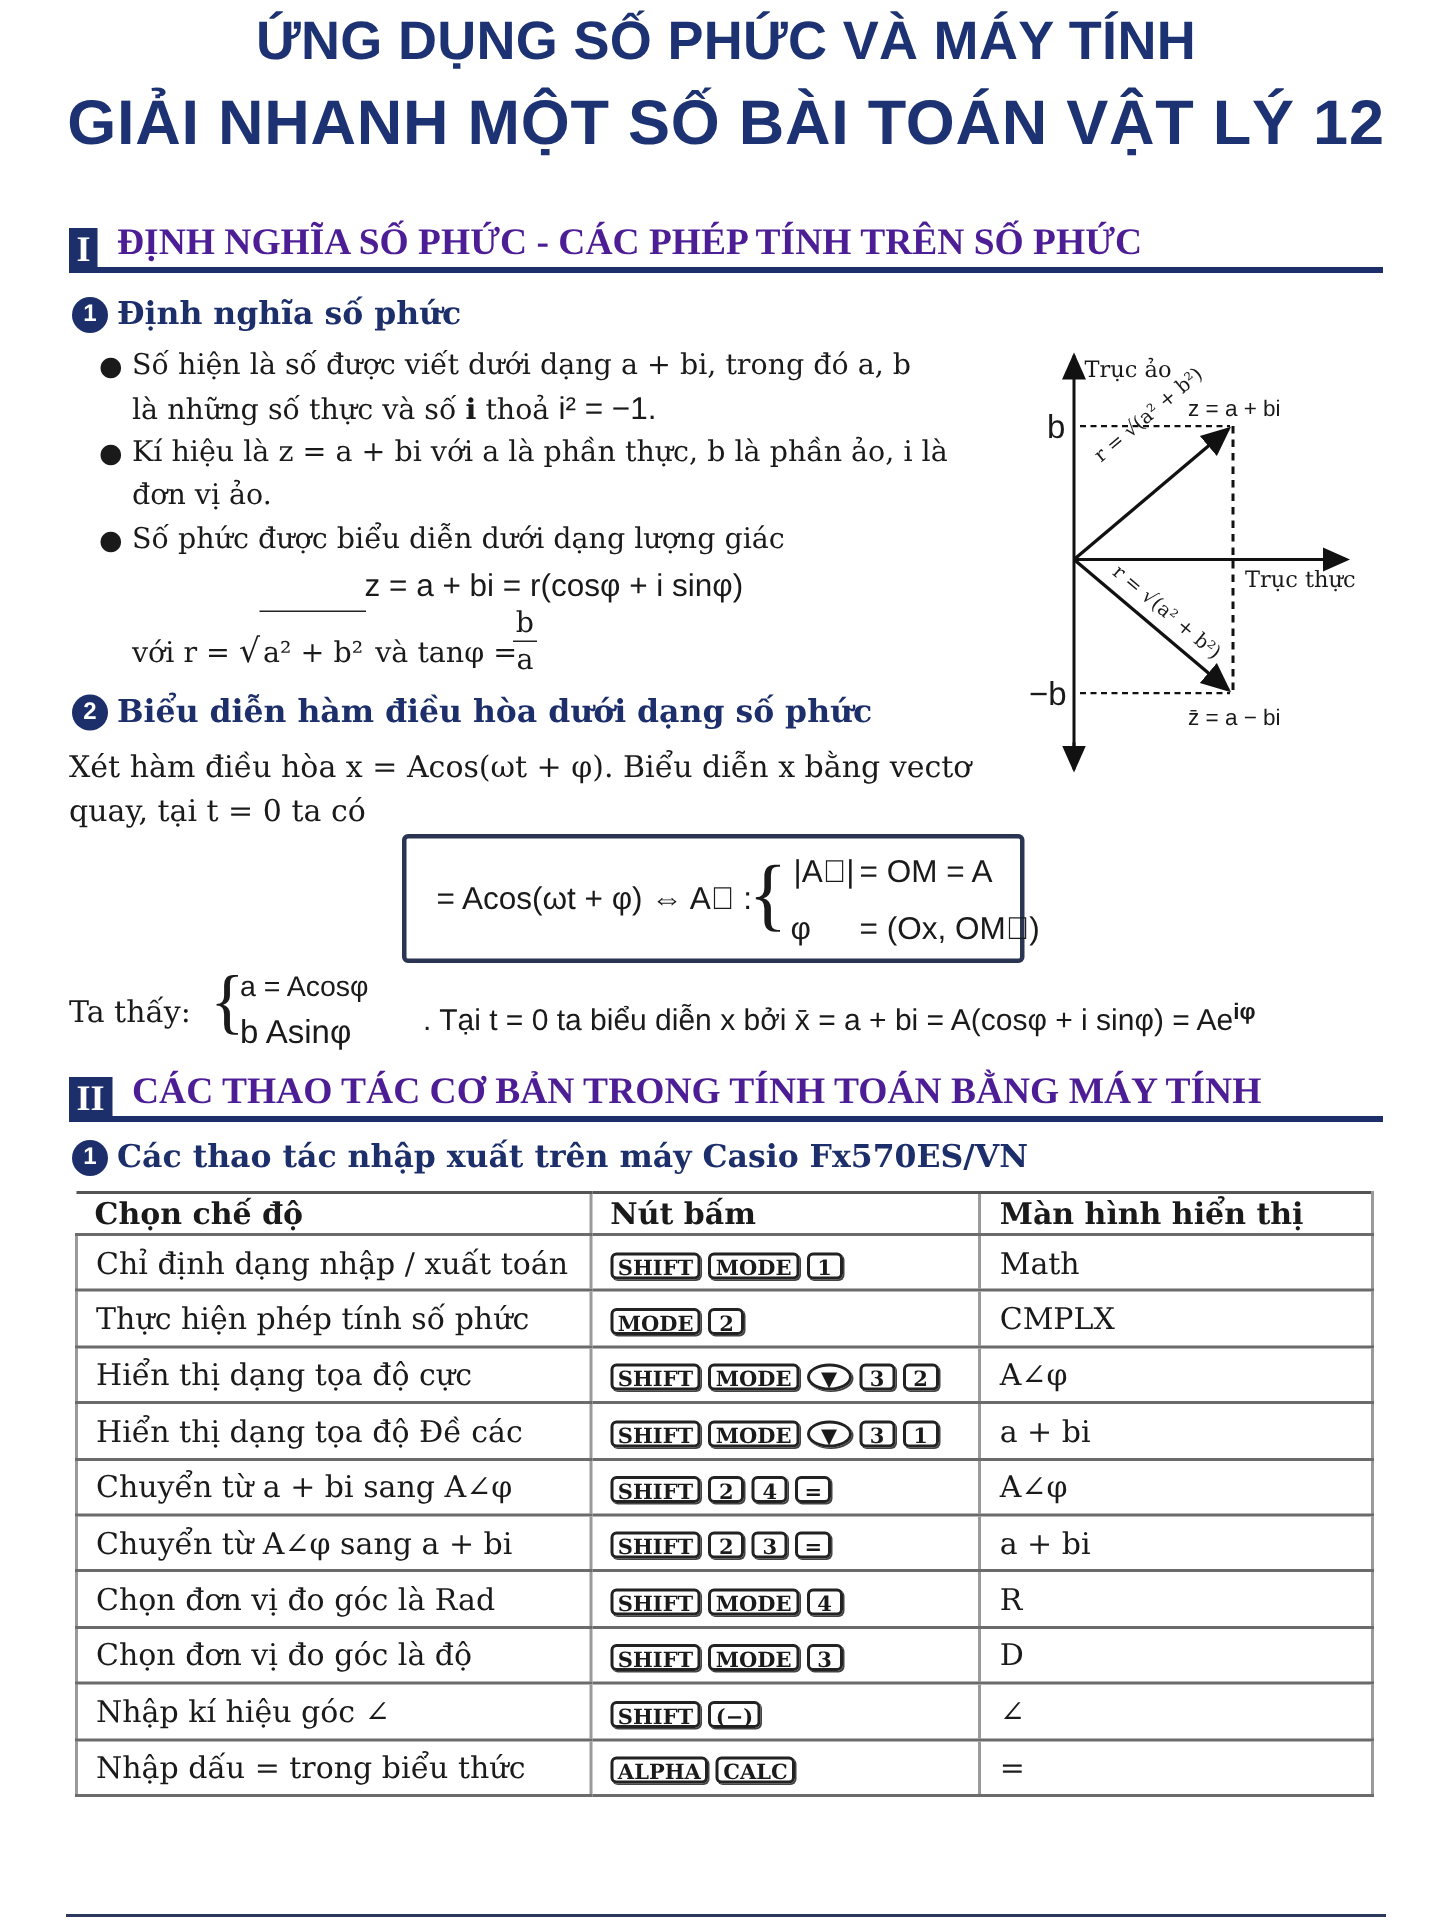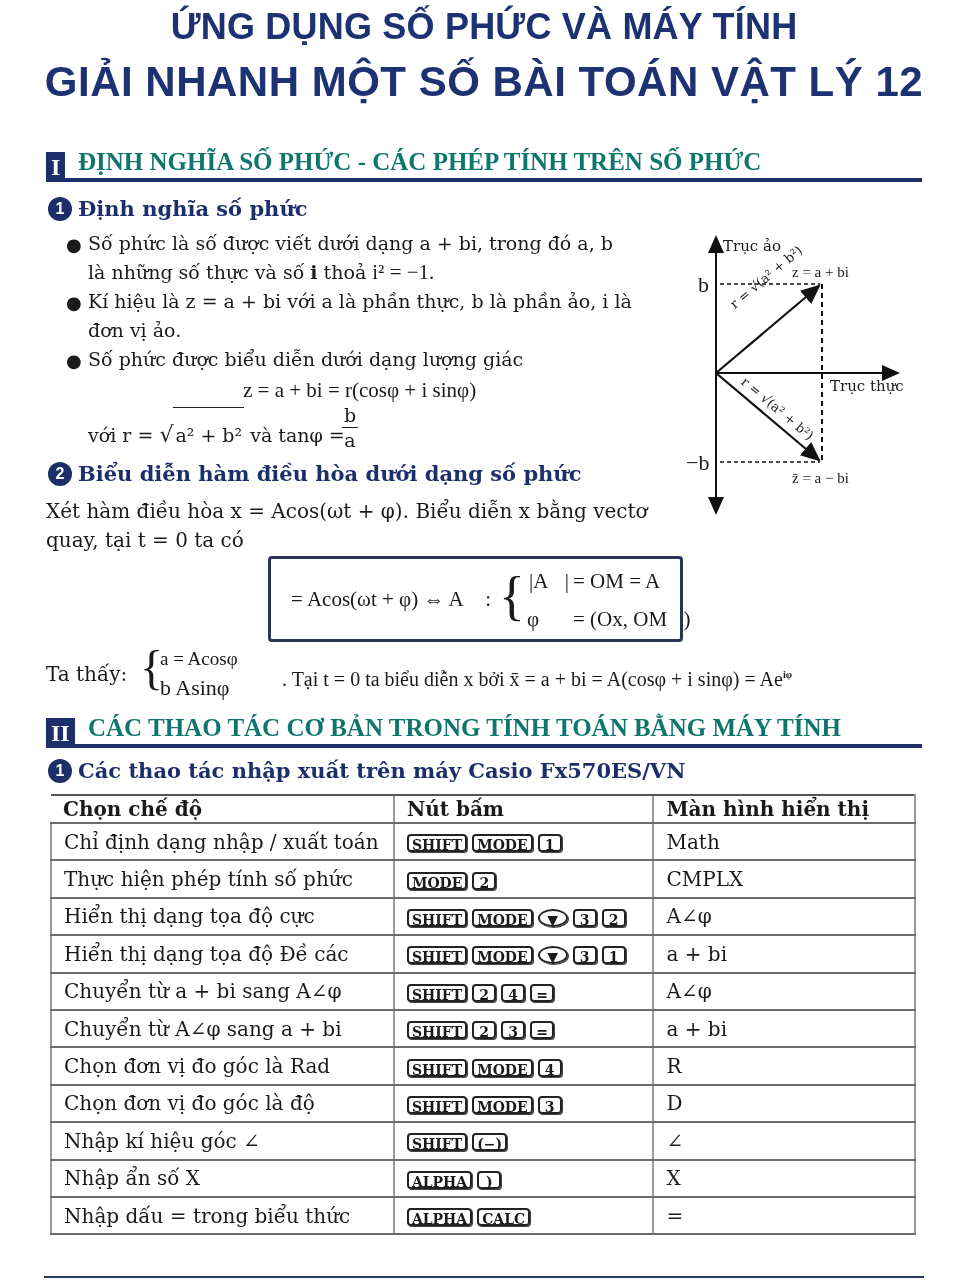--- a/index.html
+++ b/index.html
@@ -13,32 +13,32 @@
   .title2 { top: 58px; font-size: 42px; letter-spacing: 0.5px; }
 
   .sec-head { position: absolute; left: 46px; width: 876px; height: 36px; border-bottom: 4px solid #1d2f6b; }
   .sec-head .num {
     position: absolute; left: 0; bottom: -4px; background: #1d2f6b; color: #fff;
     font-family: "Liberation Serif", serif; font-weight: bold; font-size: 24px;
     height: 30px; line-height: 30px; padding: 0 5px;
   }
   .sec-head .txt {
     position: absolute; bottom: 2px; font-family: "Liberation Serif", serif; font-weight: bold;
-    font-size: 25px; color: #0f766e; white-space: nowrap;
+    font-size: 25px; color: #4c1d95; white-space: nowrap;
   }
 
   .sub-head { position: absolute; font-family: "DejaVu Serif", serif; font-weight: bold; font-size: 21px; color: #1d2f6b; white-space: nowrap; }
   .sub-head .circ {
     display: inline-block; width: 24px; height: 24px; border-radius: 50%; background: #1d2f6b; color: #fff;
     font-family: "Liberation Sans", sans-serif; font-size: 16px; text-align: center; line-height: 24px; margin-right: 6px; vertical-align: 2px;
   }
 
   .para { position: absolute; font-family: "DejaVu Serif", serif; font-size: 19px; line-height: 29px; white-space: nowrap; }
   .bul { position: absolute; font-size: 18px; left: 66px; }
-  .math { font-family: Liberation Serif, serif; font-size: 21px; }
+  .math { font-family: Liberation Sans, sans-serif; font-size: 21px; }
   b.i { font-weight: bold; }
 
   .formula-box {
     position: absolute; left: 268px; top: 556px; width: 415px; height: 86px;
     border: 3px solid #2a3553; border-radius: 4px;
   }
   .brace { font-family: "Liberation Serif", serif; font-size: 54px; font-weight: 300; position: absolute; line-height: 1; }
 
   
   .tbl { position: absolute; left: 50px; top: 794px; width: 866px; border-collapse: collapse; }
@@ -74,21 +74,21 @@
 <div class="sec-head" style="top:146px;">
   <span class="num">I</span>
   <span class="txt" style="left:32px;">ĐỊNH NGHĨA SỐ PHỨC - CÁC PHÉP TÍNH TRÊN SỐ PHỨC</span>
 </div>
 
 <div class="sub-head" style="left:48px; top:196px;">
   <span class="circ">1</span><span>Định nghĩa số phức</span>
 </div>
 
 <span class="bul" style="top:234px;">●</span>
-<div class="para" style="left:88px; top:229px;">Số phức là số được viết dưới dạng a + bi, trong đó a, b</div>
+<div class="para" style="left:88px; top:229px;">Số hiện là số được viết dưới dạng a + bi, trong đó a, b</div>
 <div class="para" style="left:88px; top:258px;">
   <span>là những số thực và số </span><b class="i">i</b><span> thoả </span><span class="math">i² = −1.</span>
 </div>
 
 <span class="bul" style="top:292px;">●</span>
 <div class="para" style="left:88px; top:287px;">Kí hiệu là z = a + bi với a là phần thực, b là phần ảo, i là</div>
 <div class="para" style="left:88px; top:316px;">đơn vị ảo.</div>
 
 <span class="bul" style="top:350px;">●</span>
 <div class="para" style="left:88px; top:345px;">Số phức được biểu diễn dưới dạng lượng giác</div>
@@ -141,21 +141,21 @@
   <div class="para math" style="left:302px; top:8px;">= OM = A</div>
   <div class="para math" style="left:256px; top:46px;">φ</div>
   <div class="para math" style="left:302px; top:46px;">= (Ox, OM⃗)</div>
 </div>
 
 <div class="para" style="left:46px; top:660px; font-size:20px;">Ta thấy:</div>
 <div class="brace" style="left:140px; top:644px; font-size:48px;">{</div>
 <div class="para math" style="left:160px; top:646px; font-size:19px; line-height:26px;">a  = Acosφ</div>
 <div class="para math" style="left:160px; top:675px; font-size:22px; line-height:26px;">b   Asinφ</div>
 <div class="para math" style="left:282px; top:660px; font-size:20px;">
-  <span>. Tại t = 0 ta biểu diễn x bởi x̄ = a + bi = A(cosφ + i sinφ) = Ae</span><sup style="font-size:10px; font-weight:bold;">iφ</sup>
+  <span>. Tại t = 0 ta biểu diễn x bởi x̄ = a + bi = A(cosφ + i sinφ) = Ae</span><sup style="font-size:15px; font-weight:bold;">iφ</sup>
 </div>
 
 <div class="sec-head" style="top:712px;">
   <span class="num">II</span>
   <span class="txt" style="left:42px;margin-top:33px;">CÁC THAO TÁC CƠ BẢN TRONG TÍNH TOÁN BẰNG MÁY TÍNH</span>
 </div>
 
 <div class="sub-head" style="left:48px; top:758px;">
   <span class="circ">1</span><span>Các thao tác nhập xuất trên máy Casio Fx570ES/VN</span>
 </div>
@@ -208,25 +208,20 @@
         <td>Chọn đơn vị đo góc là độ</td>
         <td><span class="key">SHIFT</span><span class="key">MODE</span><span class="key">3</span></td>
         <td>D</td>
       </tr>
       <tr>
         <td>Nhập kí hiệu góc ∠</td>
         <td><span class="key">SHIFT</span><span class="key">(−)</span></td>
         <td>∠</td>
       </tr>
       <tr>
-        <td>Nhập ẩn số X</td>
-        <td><span class="key">ALPHA</span><span class="key">)</span></td>
-        <td>X</td>
-      </tr>
-      <tr>
         <td>Nhập dấu = trong biểu thức</td>
         <td><span class="key">ALPHA</span><span class="key">CALC</span></td>
         <td>=</td>
       </tr>
     </tbody>
 </table>
 
 <div class="footer-line"></div>
 
 </body></html>

